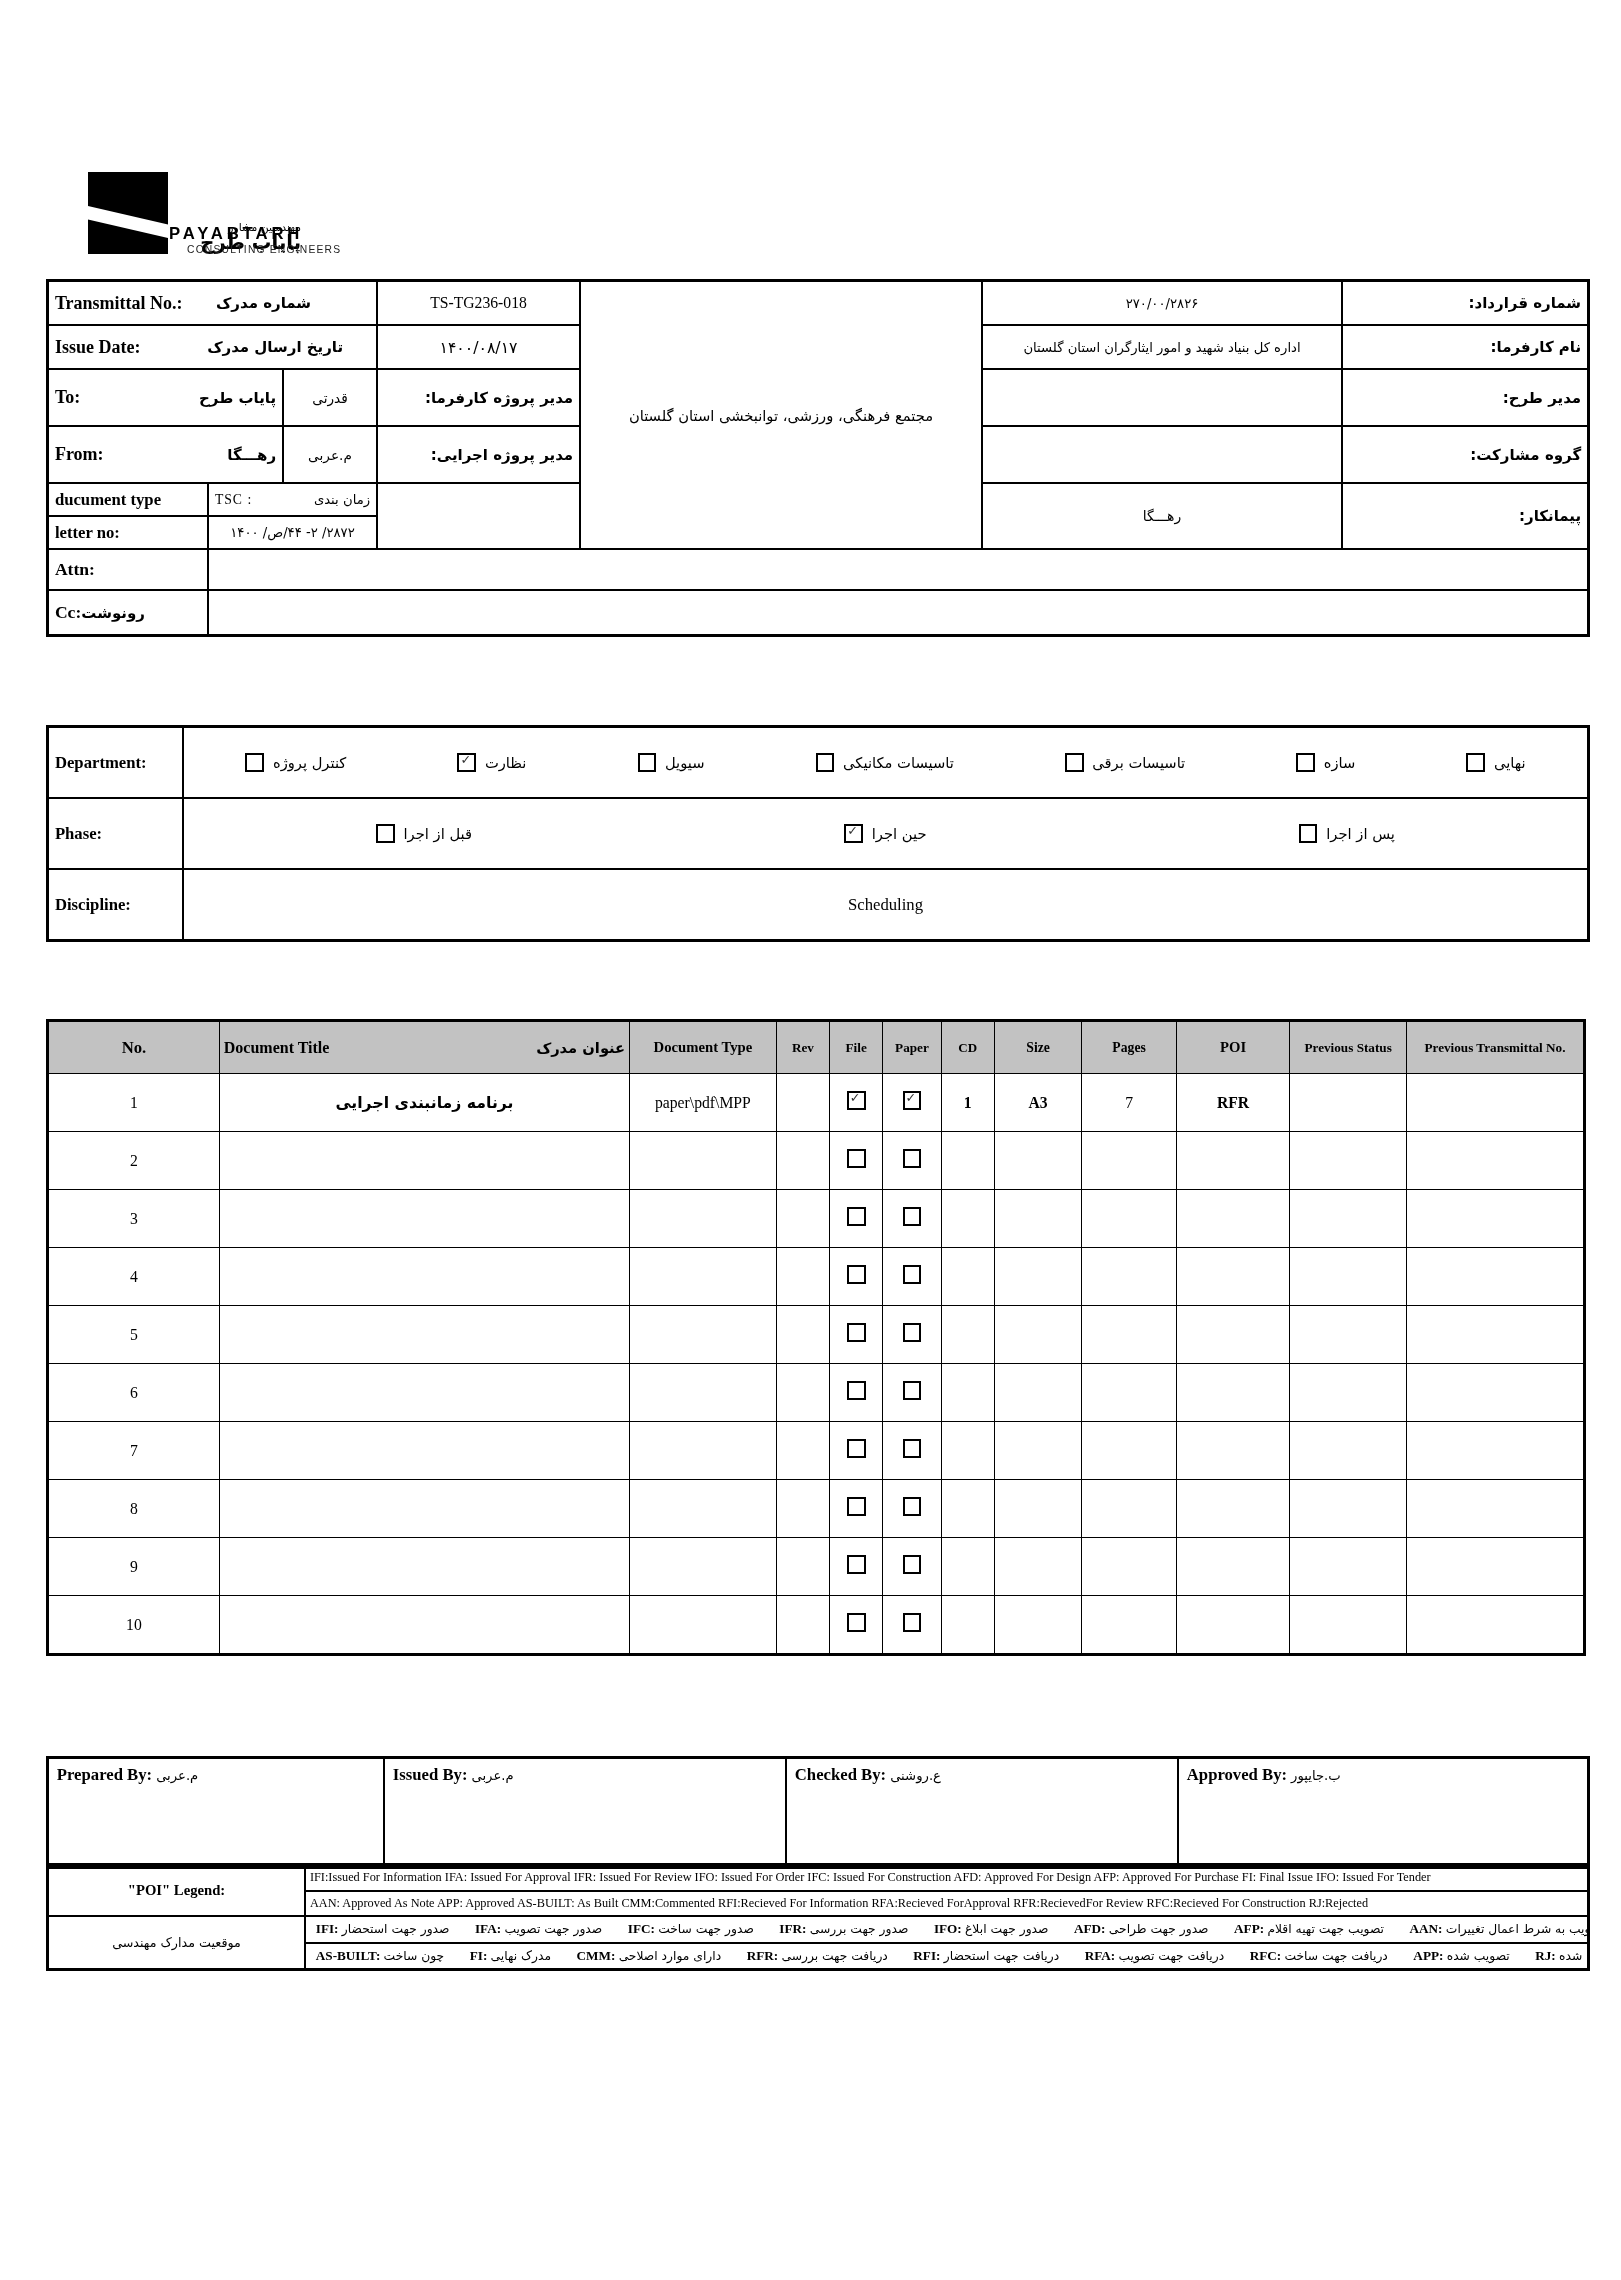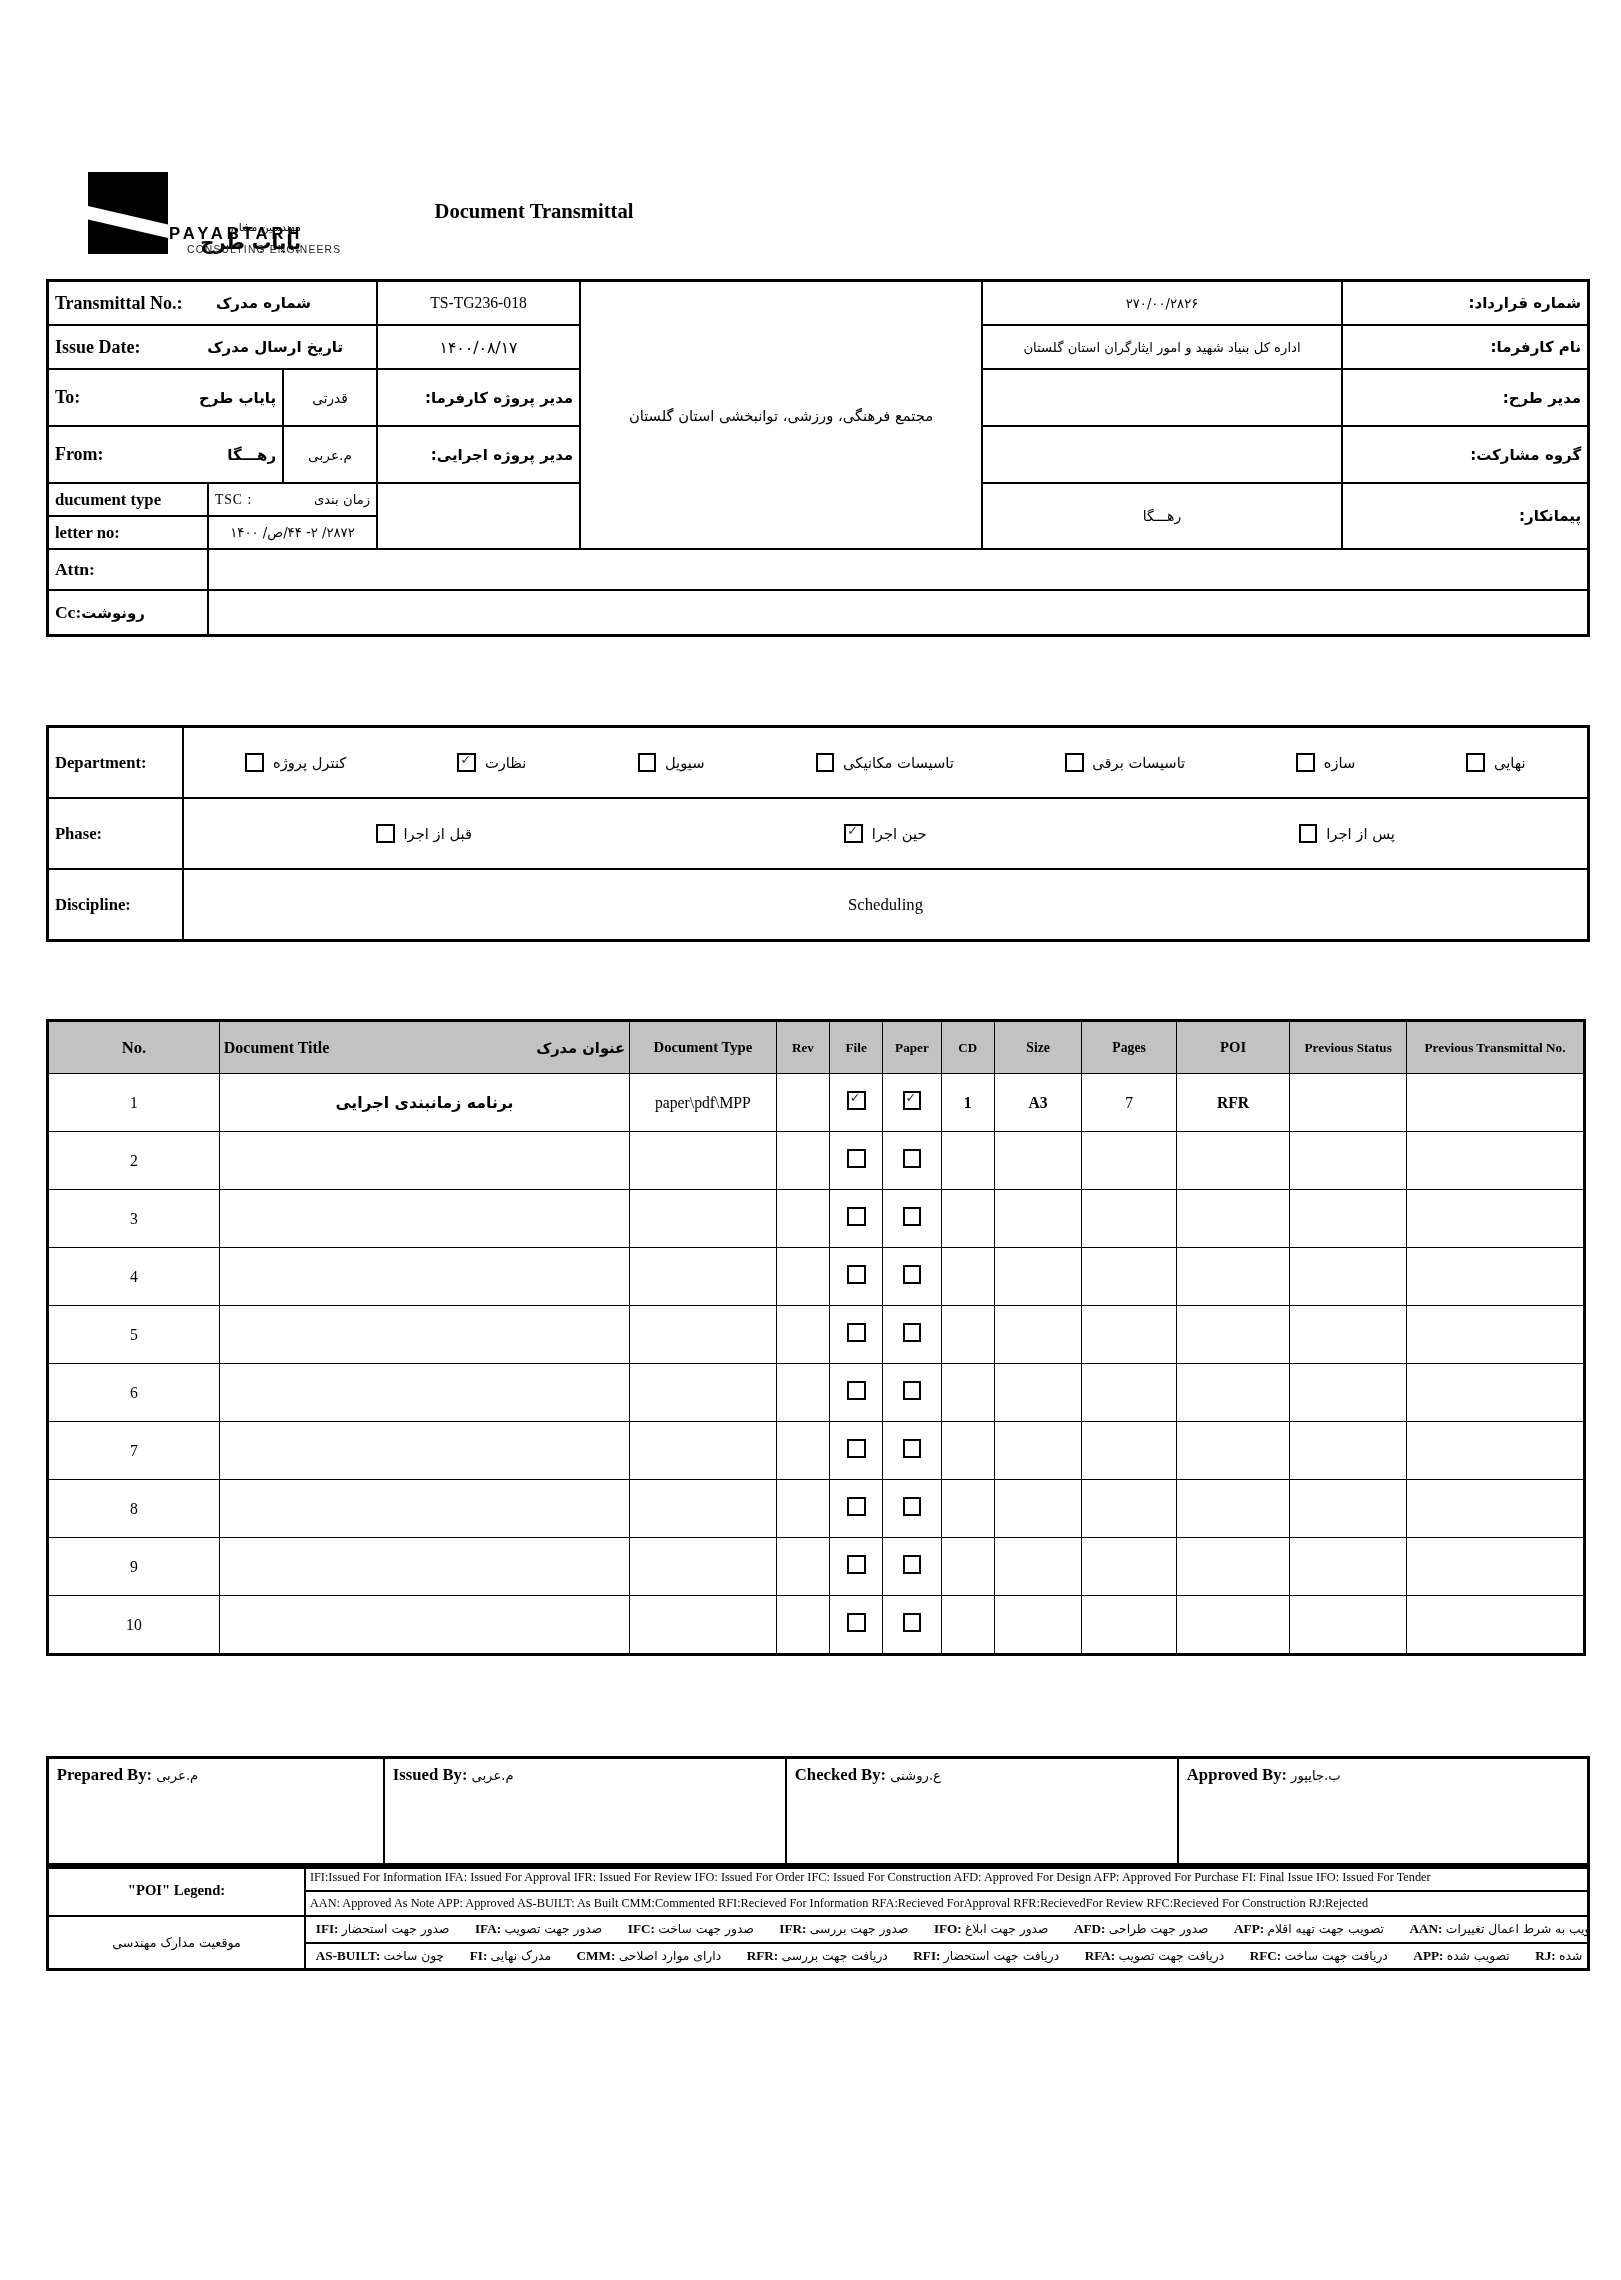--- a/index.html
+++ b/index.html
@@ -93,21 +93,20 @@
 
   <div class="logo-box">
     <div class="logo-stripe"></div>
   </div>
   <div class="brand-fa fa">
     <span class="small">مهندسین مشاور</span>
     <span class="large">پایاب طرح</span>
   </div>
   <div class="brand-en">PAYABTARH</div>
   <div class="brand-en-sub">CONSULTING ENGINEERS</div>
-  <div class="doc-title">Document Transmittal</div>
 
   <div class="info-grid">
     <div class="ic between" style="grid-column:1/4;grid-row:1;">
       <span class="en-label">Transmittal No.:</span>
       <span class="fa fa-label" style="margin-right:59px">شماره مدرک</span>
     </div>
     <div class="ic center" style="grid-column:4;grid-row:1;">TS-TG236-018</div>
     <div class="ic between" style="grid-column:1/4;grid-row:2;">
       <span class="en-label">Issue Date:</span>
       <span class="fa fa-label" style="margin-right:27px">تاریخ ارسال مدرک</span>

